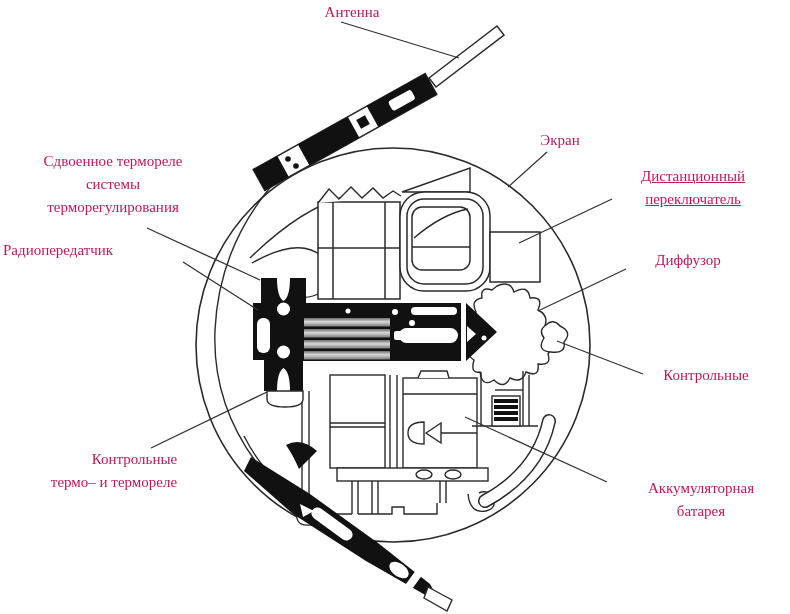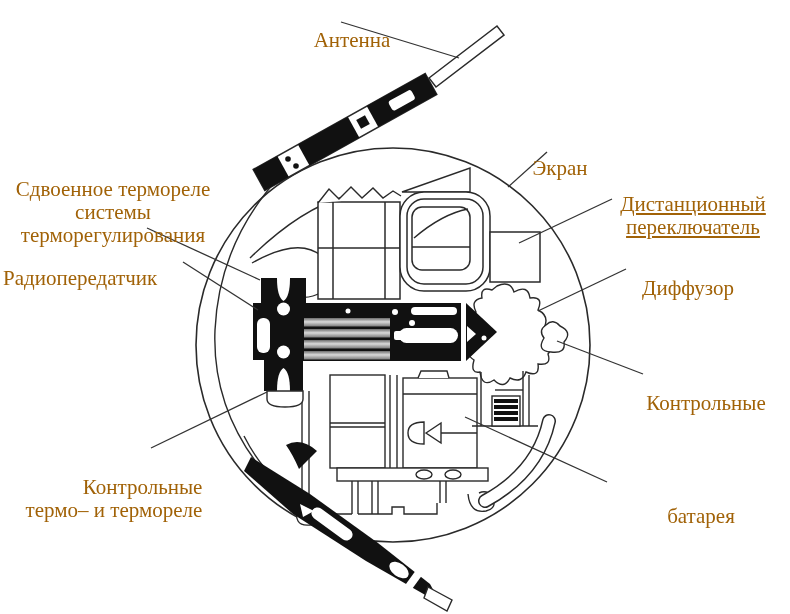--- a/index.html
+++ b/index.html
@@ -6,25 +6,24 @@
   .stage{
     position:relative;
     width:790px;height:614px;
     background:#ffffff;
     font-family:"Liberation Serif","DejaVu Serif",serif;
     overflow:hidden;
   }
   .stage svg{position:absolute;left:0;top:0;}
   .lbl{
     position:absolute;
-    color:#a16207;
-    font-size:21px;
+    color:#be185d;
+    font-size:15px;
     line-height:23px;
     white-space:nowrap;
-    margin-top:28px;
   }
   .lbl.centered{transform:translateX(-50%);text-align:center;}
 </style>
 </head>
 <body>
 
 <div class="stage">
 
   <svg width="790" height="614" viewBox="0 0 790 614">
     <defs>
@@ -239,16 +238,17 @@
 
   <div class="lbl centered" style="left:688px;top:249px;">
     <div>Диффузор</div>
   </div>
 
   <div class="lbl centered" style="left:706px;top:364px;">
     <div>Контрольные</div>
   </div>
 
   <div class="lbl centered" style="left:701px;top:477px;">
+    <div>Аккумуляторная</div>
     <div>батарея</div>
   </div>
 
 </div>
 
 </body></html>

